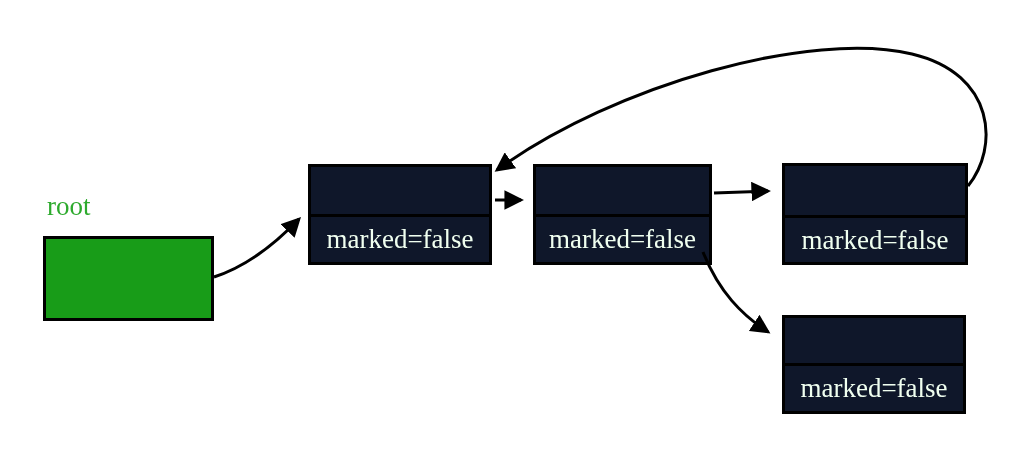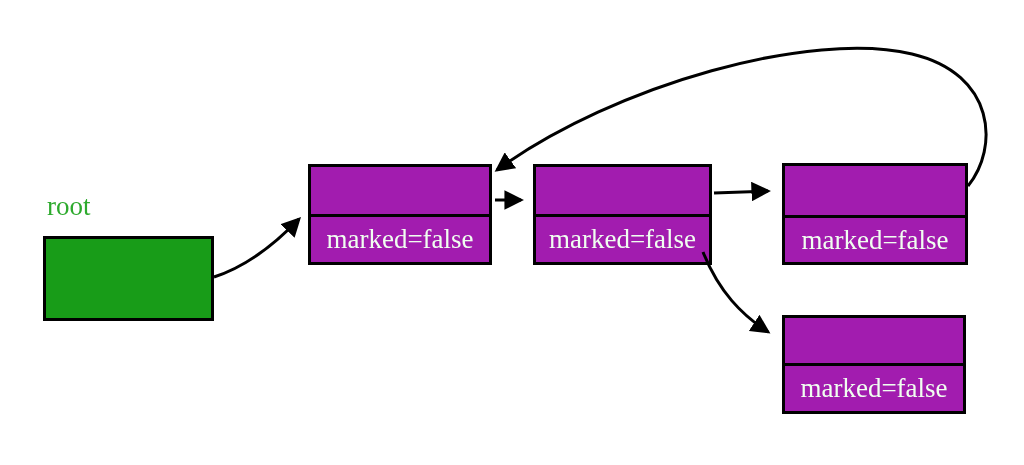--- a/index.html
+++ b/index.html
@@ -10,21 +10,21 @@
   .root-label{
     position:absolute;left:47px;top:191px;
     font-size:27px;line-height:30px;color:#2DAA2D;
   }
   .root-box{
     position:absolute;left:43px;top:236px;width:171px;height:85px;
     background:#189C18;border:3px solid #000;box-sizing:border-box;
   }
   .node{
     position:absolute;box-sizing:border-box;
-    background:#a21caf;border:3px solid #000;
+    background:#0f172a;border:3px solid #000;
     display:flex;flex-direction:column;
   }
   .node-top{border-bottom:3px solid #000;}
   .node-bottom{
     flex:1;display:flex;align-items:center;justify-content:center;
     color:#F0FFF0;font-size:27px;white-space:nowrap;
   }
   #node-1{left:308px;top:164px;width:184px;height:101px;}
   #node-1 .node-top{height:47px;}
   #node-2{left:533px;top:164px;width:179px;height:101px;}

